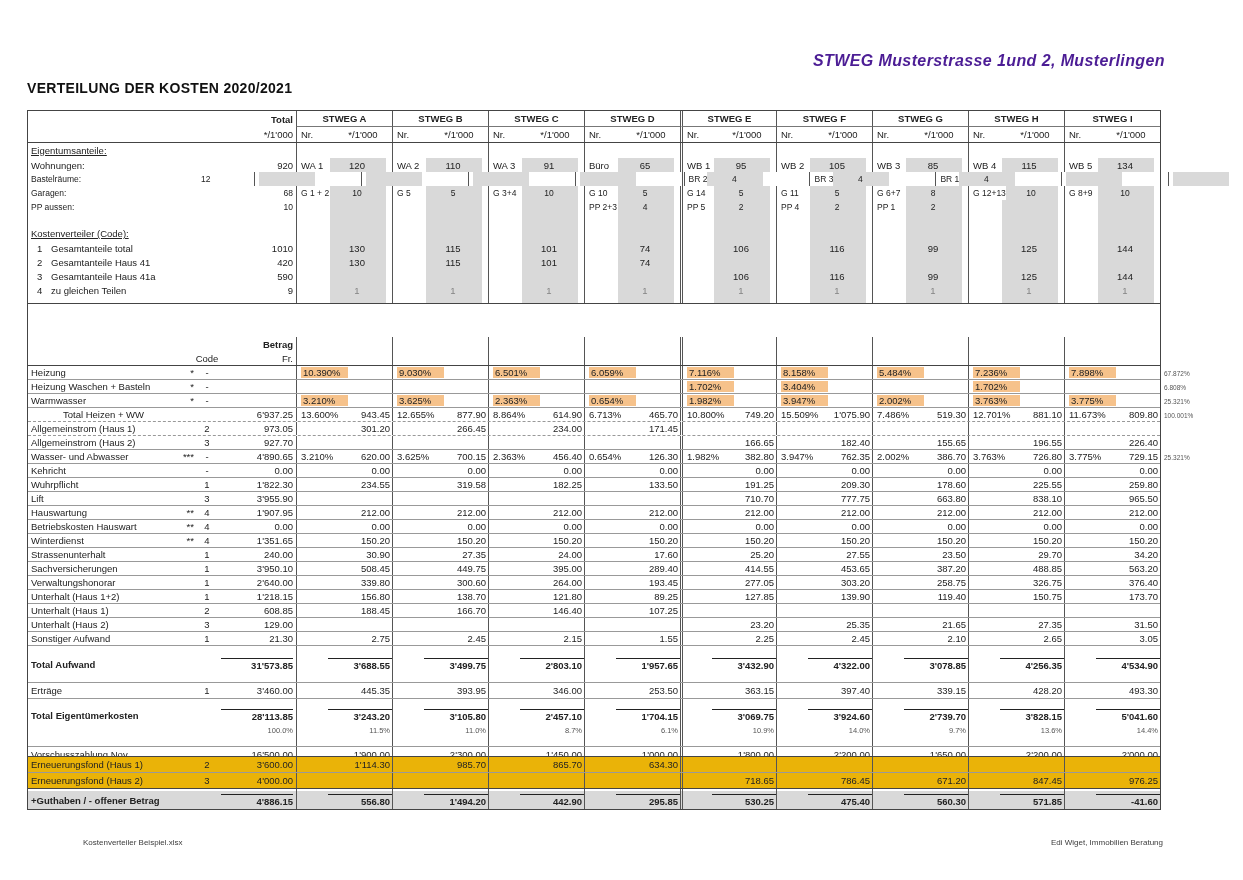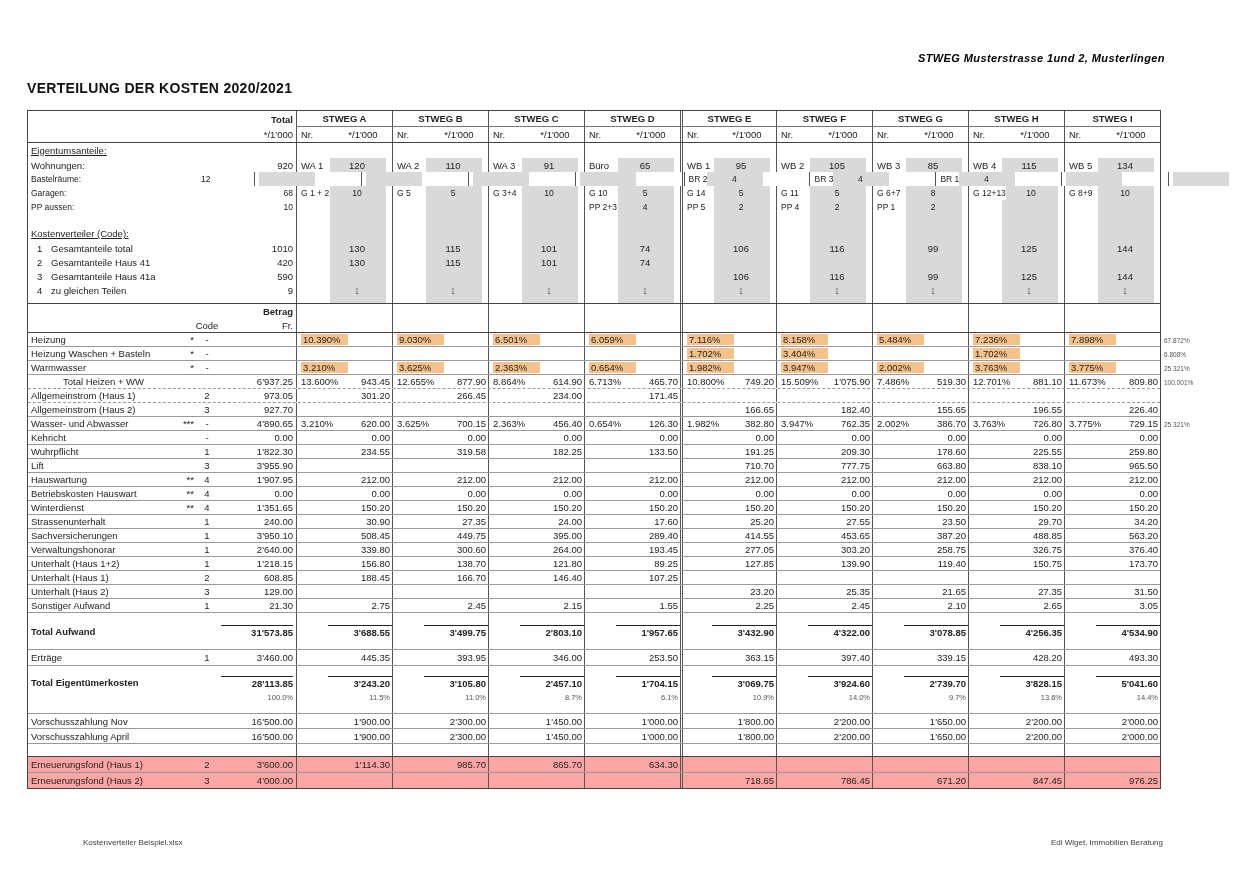--- a/index.html
+++ b/index.html
@@ -1,23 +1,23 @@
 <!DOCTYPE html>
 <html style="--orange: #F6C28B; --band: #D9D9D9; --hl: #D9D9D9;"><head>
 <meta charset="utf-8">
 <style>
   html,body{margin:0;padding:0;background:#fff}
   .page{position:relative;width:1243px;height:880px;background:#fff;overflow:hidden;
         font-family:"Liberation Sans",sans-serif;font-size:9.5px;color:#222}
-  .title-right{position:absolute;top:52px;right:78px;font-size:11px;font-weight:bold;
-               font-style:italic;letter-spacing:.4px;color:#000000;white-space:nowrap}
+  .title-right{position:absolute;top:52px;right:78px;font-size:16px;font-weight:bold;
+               font-style:italic;letter-spacing:.4px;color:#4c1d95;white-space:nowrap}
   .title-main{position:absolute;top:80px;left:27px;font-size:14px;font-weight:bold;
               letter-spacing:.3px;color:#111;white-space:nowrap}
   .twrap{position:absolute;left:27px;top:110px;width:1132px;border:1.5px solid #444;background:#fff}
-  .fwrap{position:absolute;left:27px;top:756px;width:1132px;border:1.5px solid #444;background:#fca5a5}
+  .fwrap{position:absolute;left:27px;top:756px;width:1132px;border:1.5px solid #444;background:#eab308}
   .row{display:flex;align-items:stretch;position:relative}
   .cL{width:150px;display:flex;align-items:center;box-sizing:border-box;padding-left:3px;white-space:nowrap}
   .num{display:inline-block;width:14px;margin-left:6px;flex:none}
   .ind{padding-left:32px}
   .cS{width:16px;display:flex;align-items:center;justify-content:flex-end;box-sizing:border-box}
   .cC{width:26px;display:flex;align-items:center;justify-content:center;box-sizing:border-box}
   .cT{width:76px;display:flex;align-items:center;justify-content:flex-end;padding-right:3px;
       box-sizing:border-box;text-align:right;white-space:nowrap}
   .col{width:96px;display:flex;align-items:center;box-sizing:border-box;border-left:1px solid #555}
   .col.dbl{border-left:3px double #555}
@@ -734,21 +734,21 @@
         </div>
         <div class="col">
           <div class="nr"></div>
           <div class="val band ctr"></div>
         </div>
         <div class="col">
           <div class="nr"></div>
           <div class="val band ctr"></div>
         </div>
       </div>
-      <div class="row" style="height: 14px;">
+      <div class="row" style="height: 14px; margin-top: 33px;">
         <div class="cL">
           <span></span>
         </div>
         <div class="cS"></div>
         <div class="cC"></div>
         <div class="cT">
           <span class="b">Betrag</span>
         </div>
         <div class="col">
           <div class="nr"></div>

